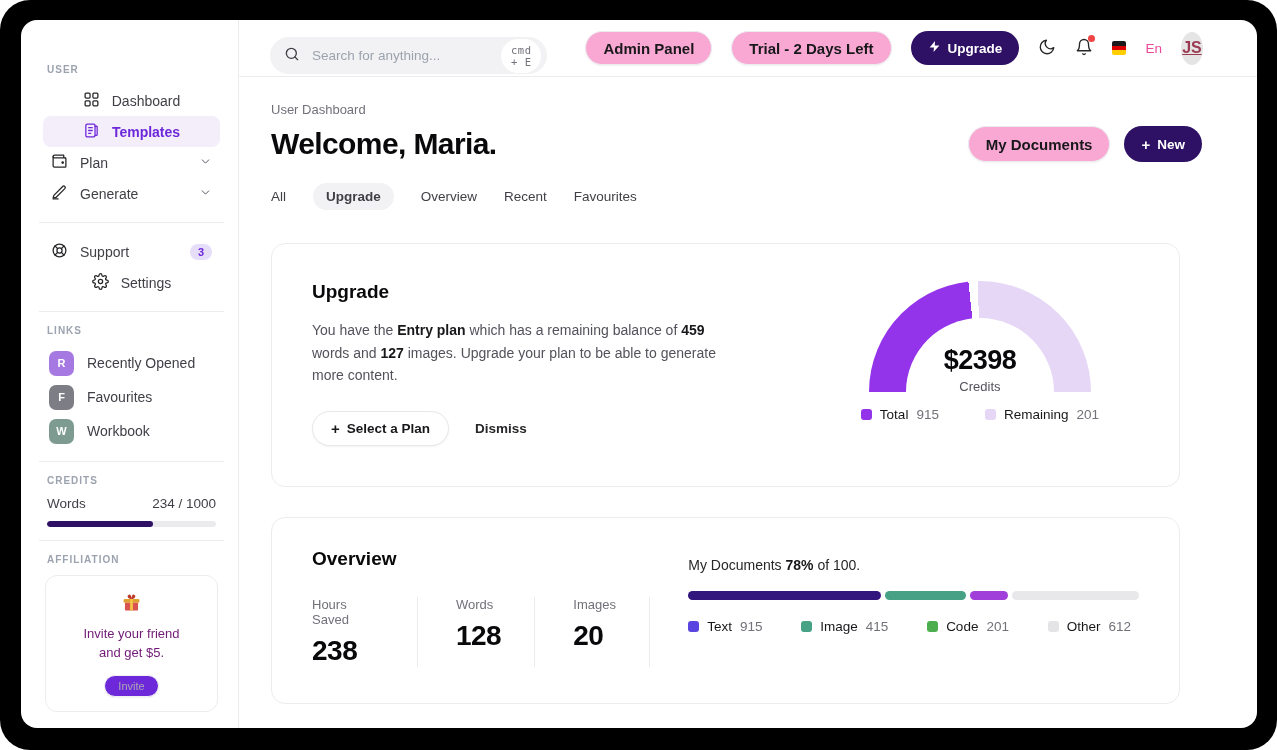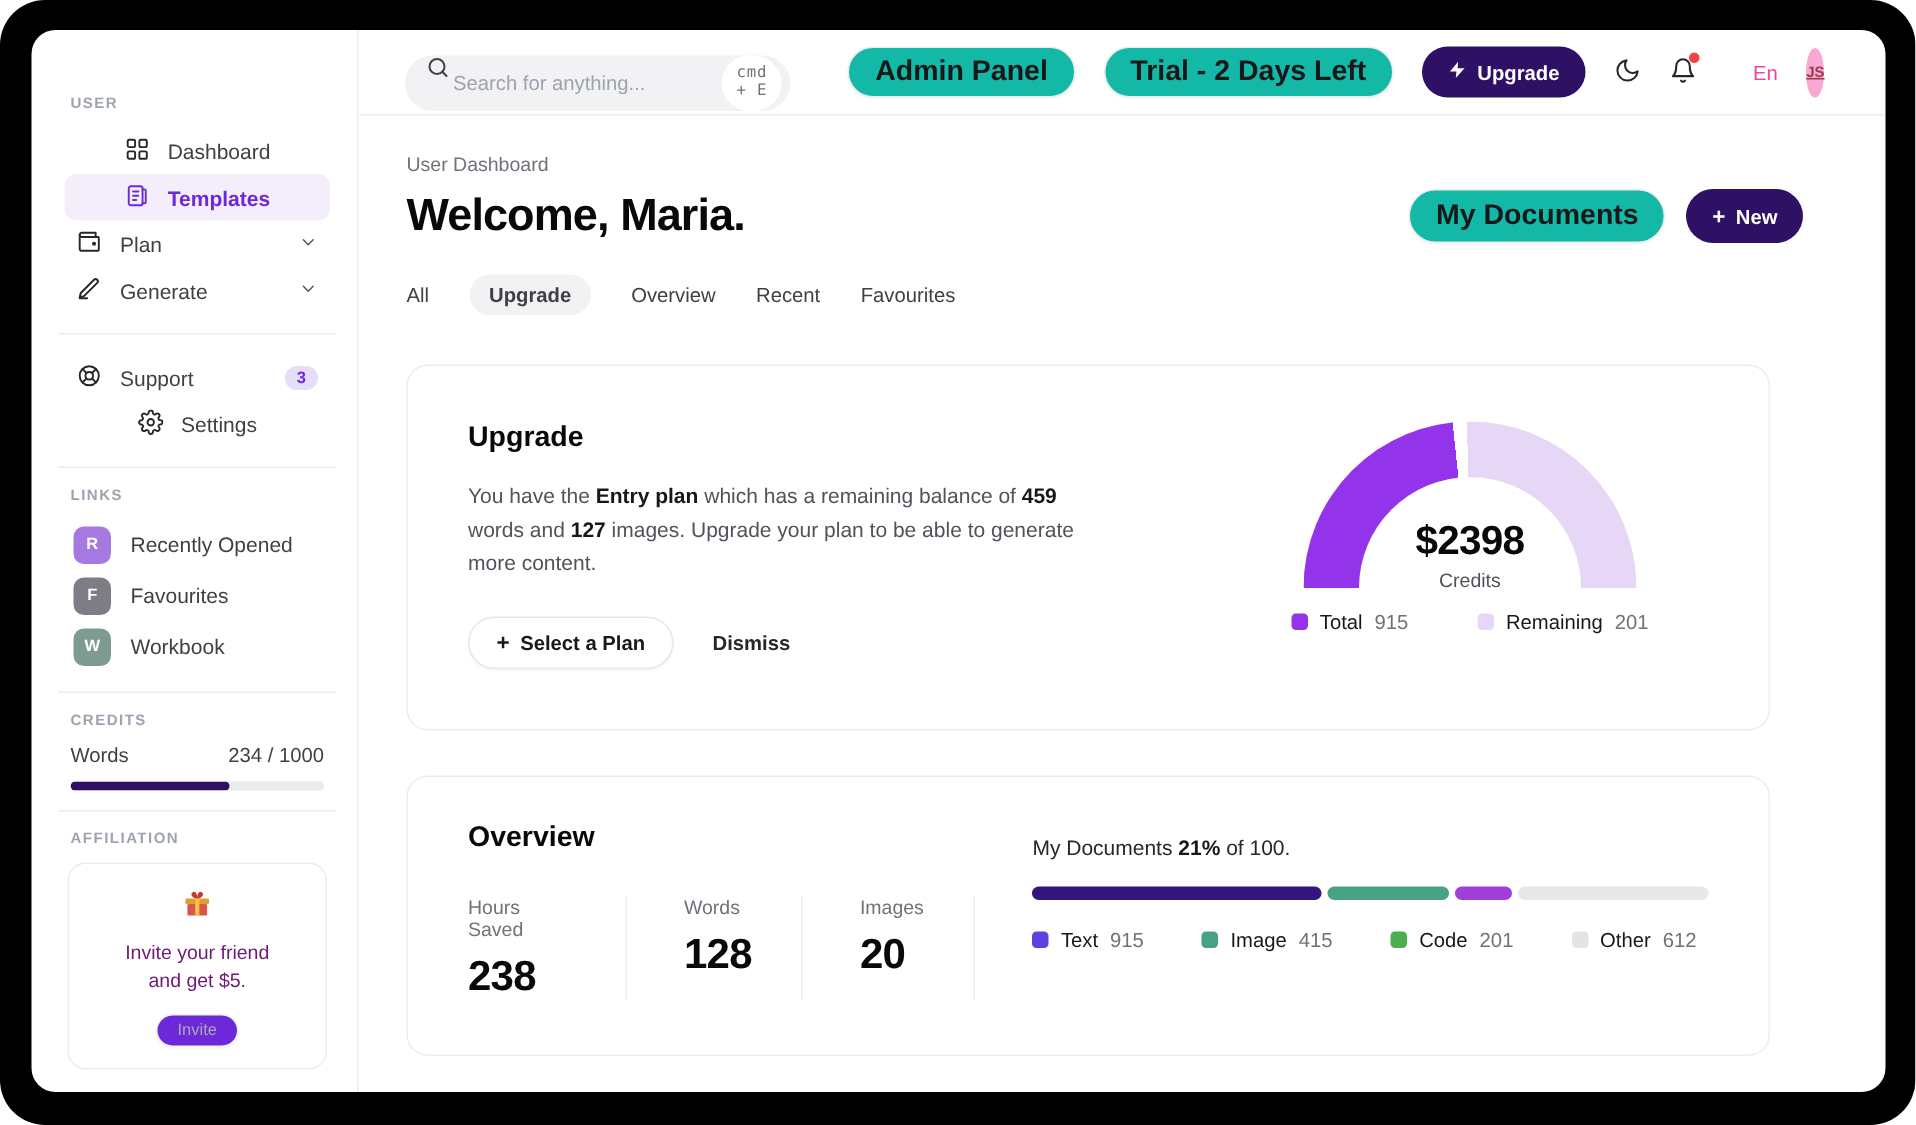--- a/index.html
+++ b/index.html
@@ -26,38 +26,38 @@
   .credits-bar { height:6px; border-radius:999px; background:#ebebee; margin:0 4px; overflow:hidden; }
   .credits-fill { height:100%; border-radius:999px; background:#2e1065; }
   .aff-card { border:1px solid #ececef; border-radius:12px; padding:16px 12px 14px; text-align:center; margin:2px 2px 0 2px; }
   .aff-text { font-size:13px; color:#701a75; line-height:1.45; margin-top:8px; }
   .invite-btn { display:inline-block; margin-top:12px; font-size:11px; color:#a9a9b2; background:#6d28d9; border:1px solid #f1f1f4;
                 border-radius:999px; padding:4px 13px; box-shadow:0 1px 2px rgba(0,0,0,.06); cursor:pointer; }
 
   
   .main { flex:1; display:flex; flex-direction:column; overflow:hidden; }
   .topbar { height:57px; min-height:57px; border-bottom:1px solid #ececef; display:flex; align-items:center; padding:0 54px 0 31px; gap:19px; }
-  .search { width:368px; height:37px; background:#f2f2f4; border-radius:999px; display:flex; padding:0 6px 0 14px; gap:2px;margin-top:15px; }
+  .search { width:368px; height:37px; background:#f2f2f4; border-radius:999px; display:flex; align-items:center; padding:0 6px 0 14px; gap:12px;margin-top:15px; }
   .search svg { width:16px; height:16px; stroke:#3f3f46; stroke-width:2; fill:none; stroke-linecap:round; }
   .search input { flex:1; border:none; outline:none; background:transparent; font-size:13.5px; color:#3f3f46; font-family:inherit; }
   .search input::placeholder { color:#9ca3af; }
   .kbd { background:#fff; border-radius:999px; font-size:10.5px; color:#71717a; padding:5px 10px; font-family:"DejaVu Sans Mono", monospace; letter-spacing:.5px; }
   .tb-spacer { flex:1; }
-  .pill { height:34px; display:flex; align-items:center; background:#14b8a6; border:1px solid #ececf0; border-radius:999px;
-          padding:0 17px; font-size:19px; font-weight:600; color:#18181b; box-shadow:0 1px 2px rgba(0,0,0,.05); cursor:pointer; white-space:nowrap; }
+  .pill { height:34px; display:flex; align-items:center; background:#f9a8d4; border:1px solid #ececf0; border-radius:999px;
+          padding:0 17px; font-size:15px; font-weight:600; color:#18181b; box-shadow:0 1px 2px rgba(0,0,0,.05); cursor:pointer; white-space:nowrap; }
   .btn-dark { height:34px; display:flex; align-items:center; gap:7px; background:#2e1065; border-radius:999px; border:none;
               padding:0 17px; font-size:13.5px; font-weight:600; color:#fff; cursor:pointer; white-space:nowrap; font-family:inherit; }
   .btn-dark svg { width:13px; height:13px; fill:#fff; stroke:none; }
   .icon-btn { background:none; border:none; cursor:pointer; position:relative; display:flex; align-items:center; }
   .icon-btn svg { width:18px; height:18px; stroke:#27272a; stroke-width:1.8; fill:none; stroke-linecap:round; stroke-linejoin:round; }
   .bell-dot { position:absolute; top:-3px; right:-2px; width:7px; height:7px; border-radius:50%; background:#ef4444; }
   .flag { width:21px; height:14px; border-radius:2px; overflow:hidden; display:flex; flex-direction:column; cursor:pointer; }
   .flag div { flex:1; }
   .lang { font-size:13.5px; color:#ec4899; cursor:pointer; }
-  .avatar { width:33px; height:33px; border-radius:50%; background:#f9a8d4; color:#9b3b52; font-size:10px; font-weight:700;
+  .avatar { width:33px; height:33px; border-radius:50%; background:#e5e5e5; color:#9b3b52; font-size:16px; font-weight:700;
             display:flex; align-items:center; justify-content:center; cursor:pointer;text-decoration:underline; }
 
   
   .content { flex:1; overflow:hidden; padding:25px 77px 0 32px; }
   .breadcrumb { font-size:13px; color:#71717a; }
   .title-row { display:flex; align-items:center; margin-top:9px; }
   .page-title { font-size:30px; font-weight:700; color:#09090b; letter-spacing:-.6px; }
   .title-actions { margin-left:auto; margin-right:-22px; display:flex; gap:14px; align-items:center; }
   .tabs { display:flex; align-items:center; gap:27px; margin-top:21px; font-size:13.5px; color:#3f3f46; }
   .tab { cursor:pointer; padding:6px 0; }
@@ -329,21 +329,21 @@
               <div class="stat-value">128</div>
             </div>
             <div class="stat">
               <div class="stat-label">Images</div>
               <div class="stat-value">20</div>
             </div>
           </div>
         </div>
         <div class="ov-right">
           <div class="ov-caption">
-            <span>My Documents</span> <b>21%</b> <span>of 100.</span>
+            <span>My Documents</span> <b>78%</b> <span>of 100.</span>
           </div>
           <div class="stack-bar">
             <div class="stack-seg" style="background: rgb(51, 21, 126); width: 44%;"></div>
             <div class="stack-seg" style="background: rgb(71, 161, 133); width: 18.5%;"></div>
             <div class="stack-seg" style="background: rgb(160, 63, 217); width: 8.5%;"></div>
             <div class="stack-seg" style="background: rgb(232, 232, 234); width: 29%;"></div>
           </div>
           <div class="ov-legend">
             <span class="legend-item">
               <span class="sq" style="background: rgb(91, 69, 224);"></span>

